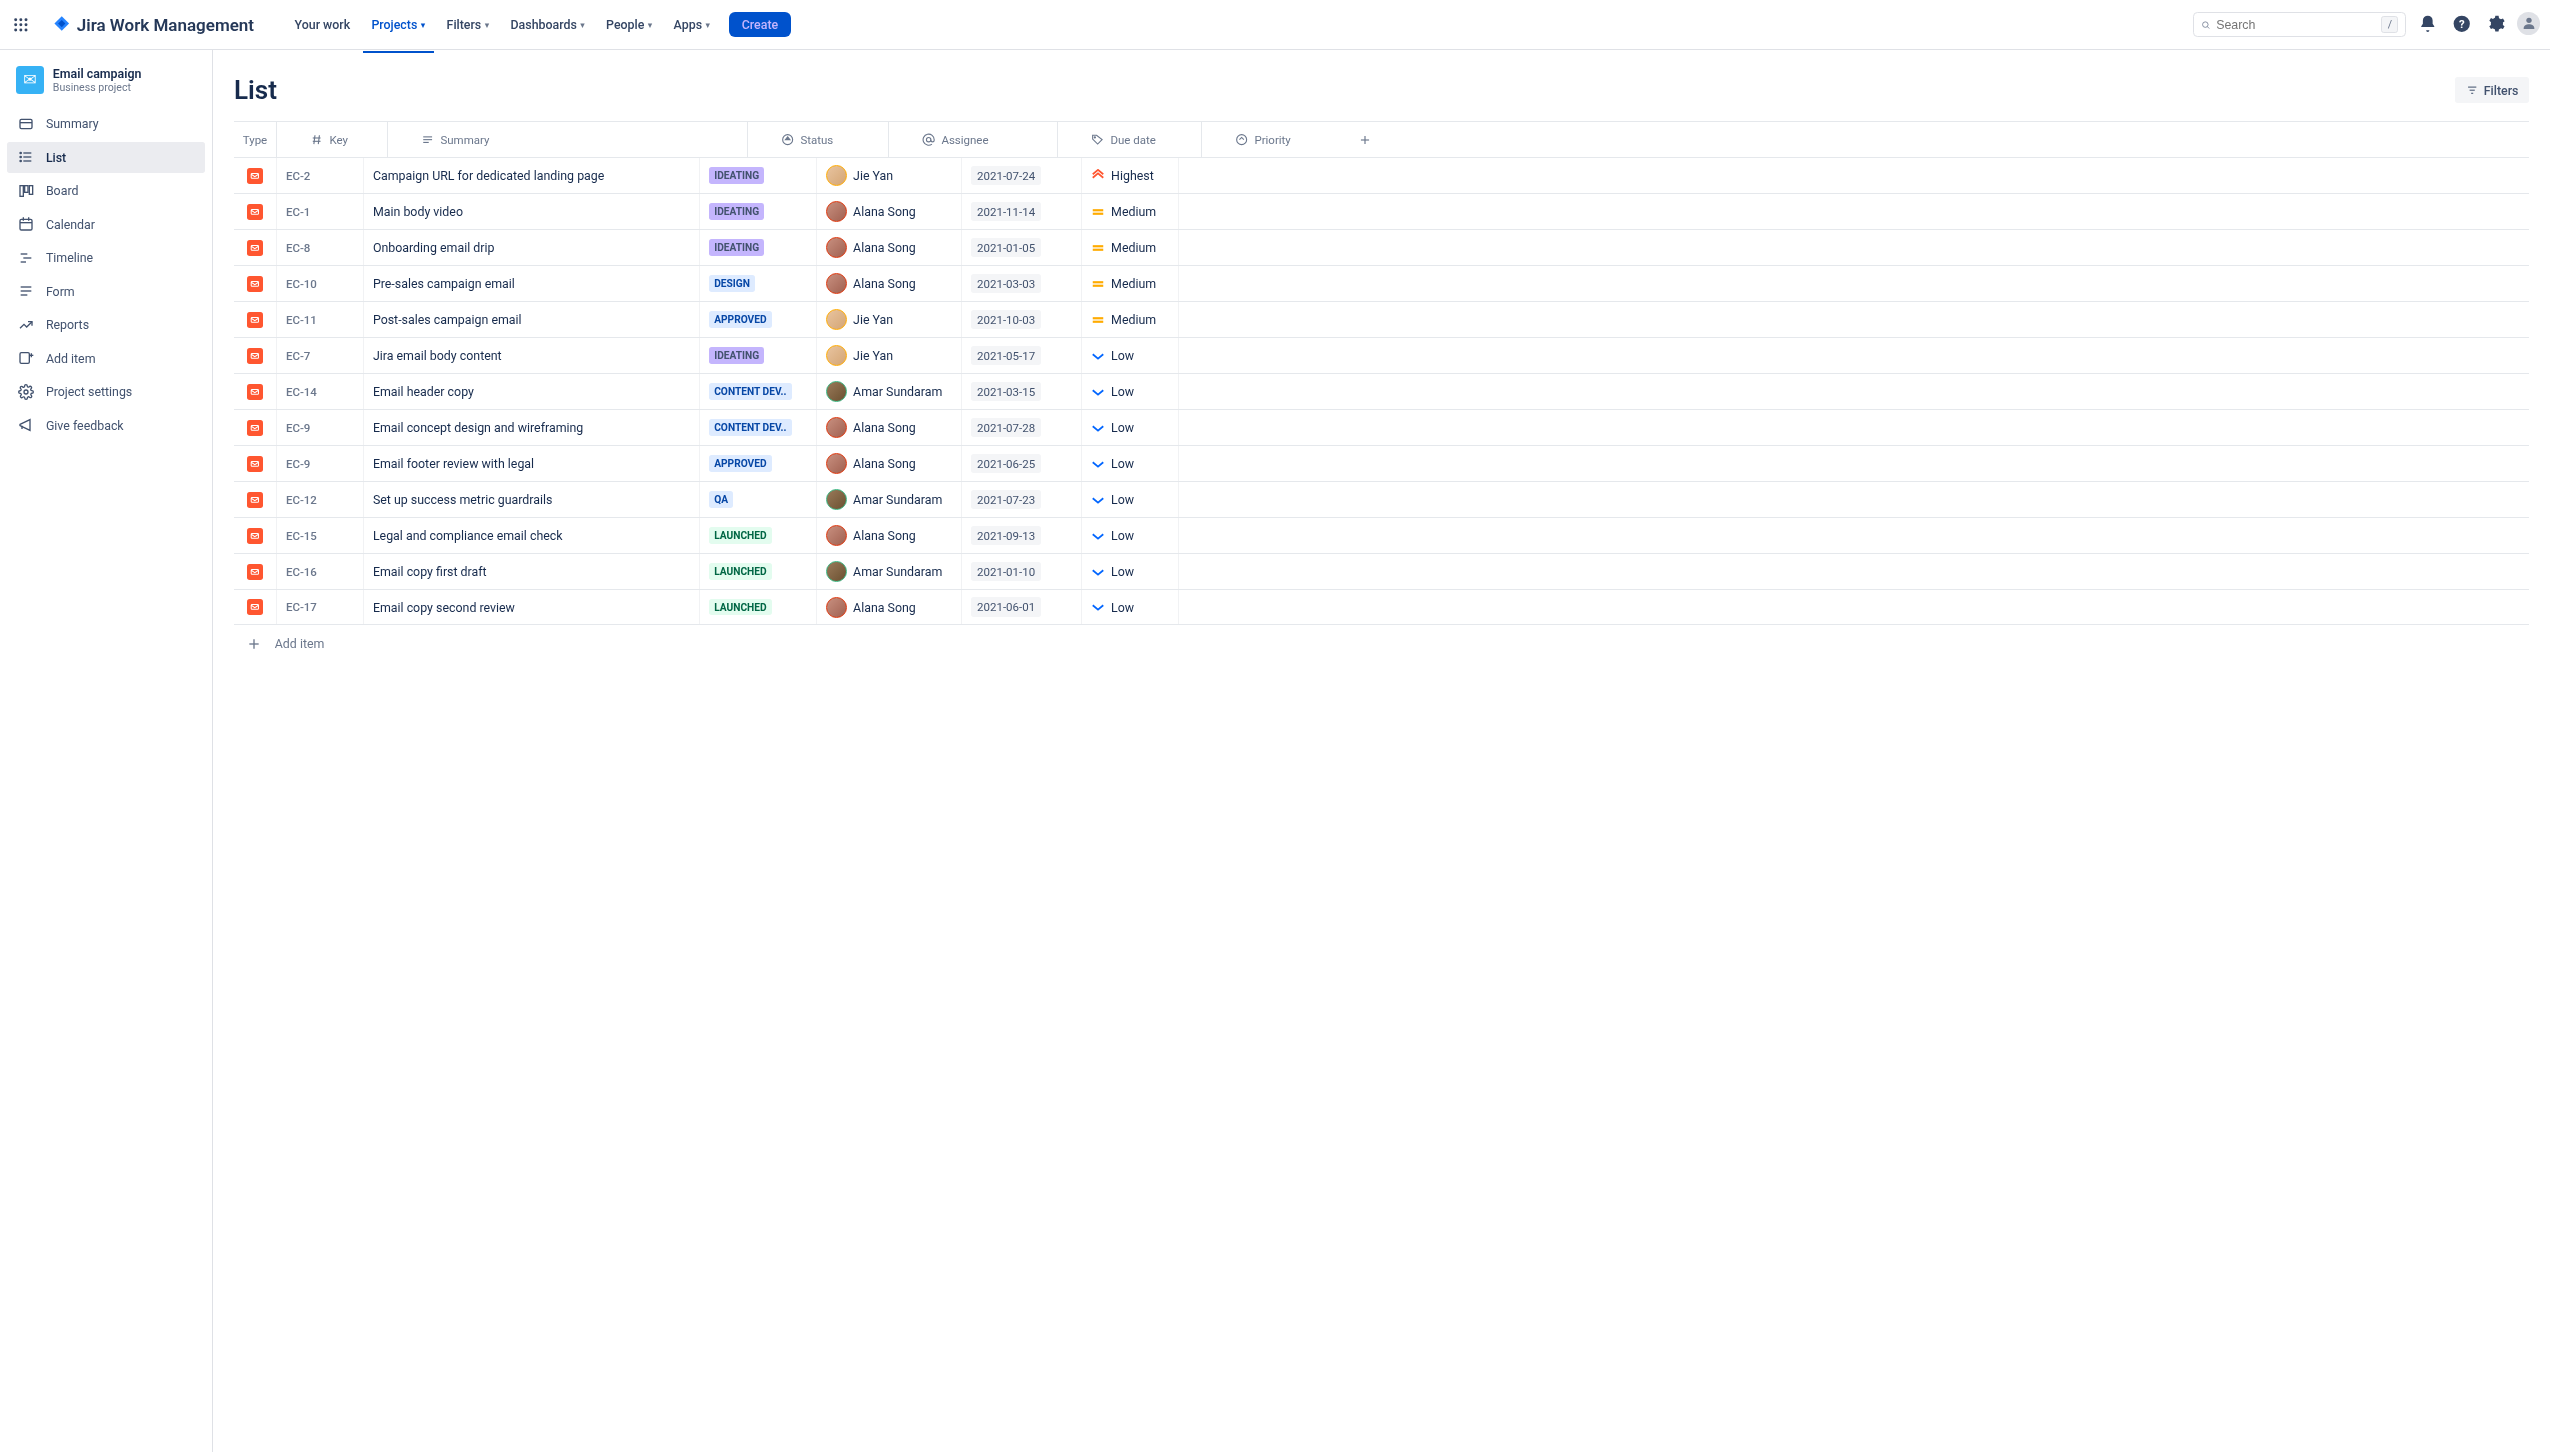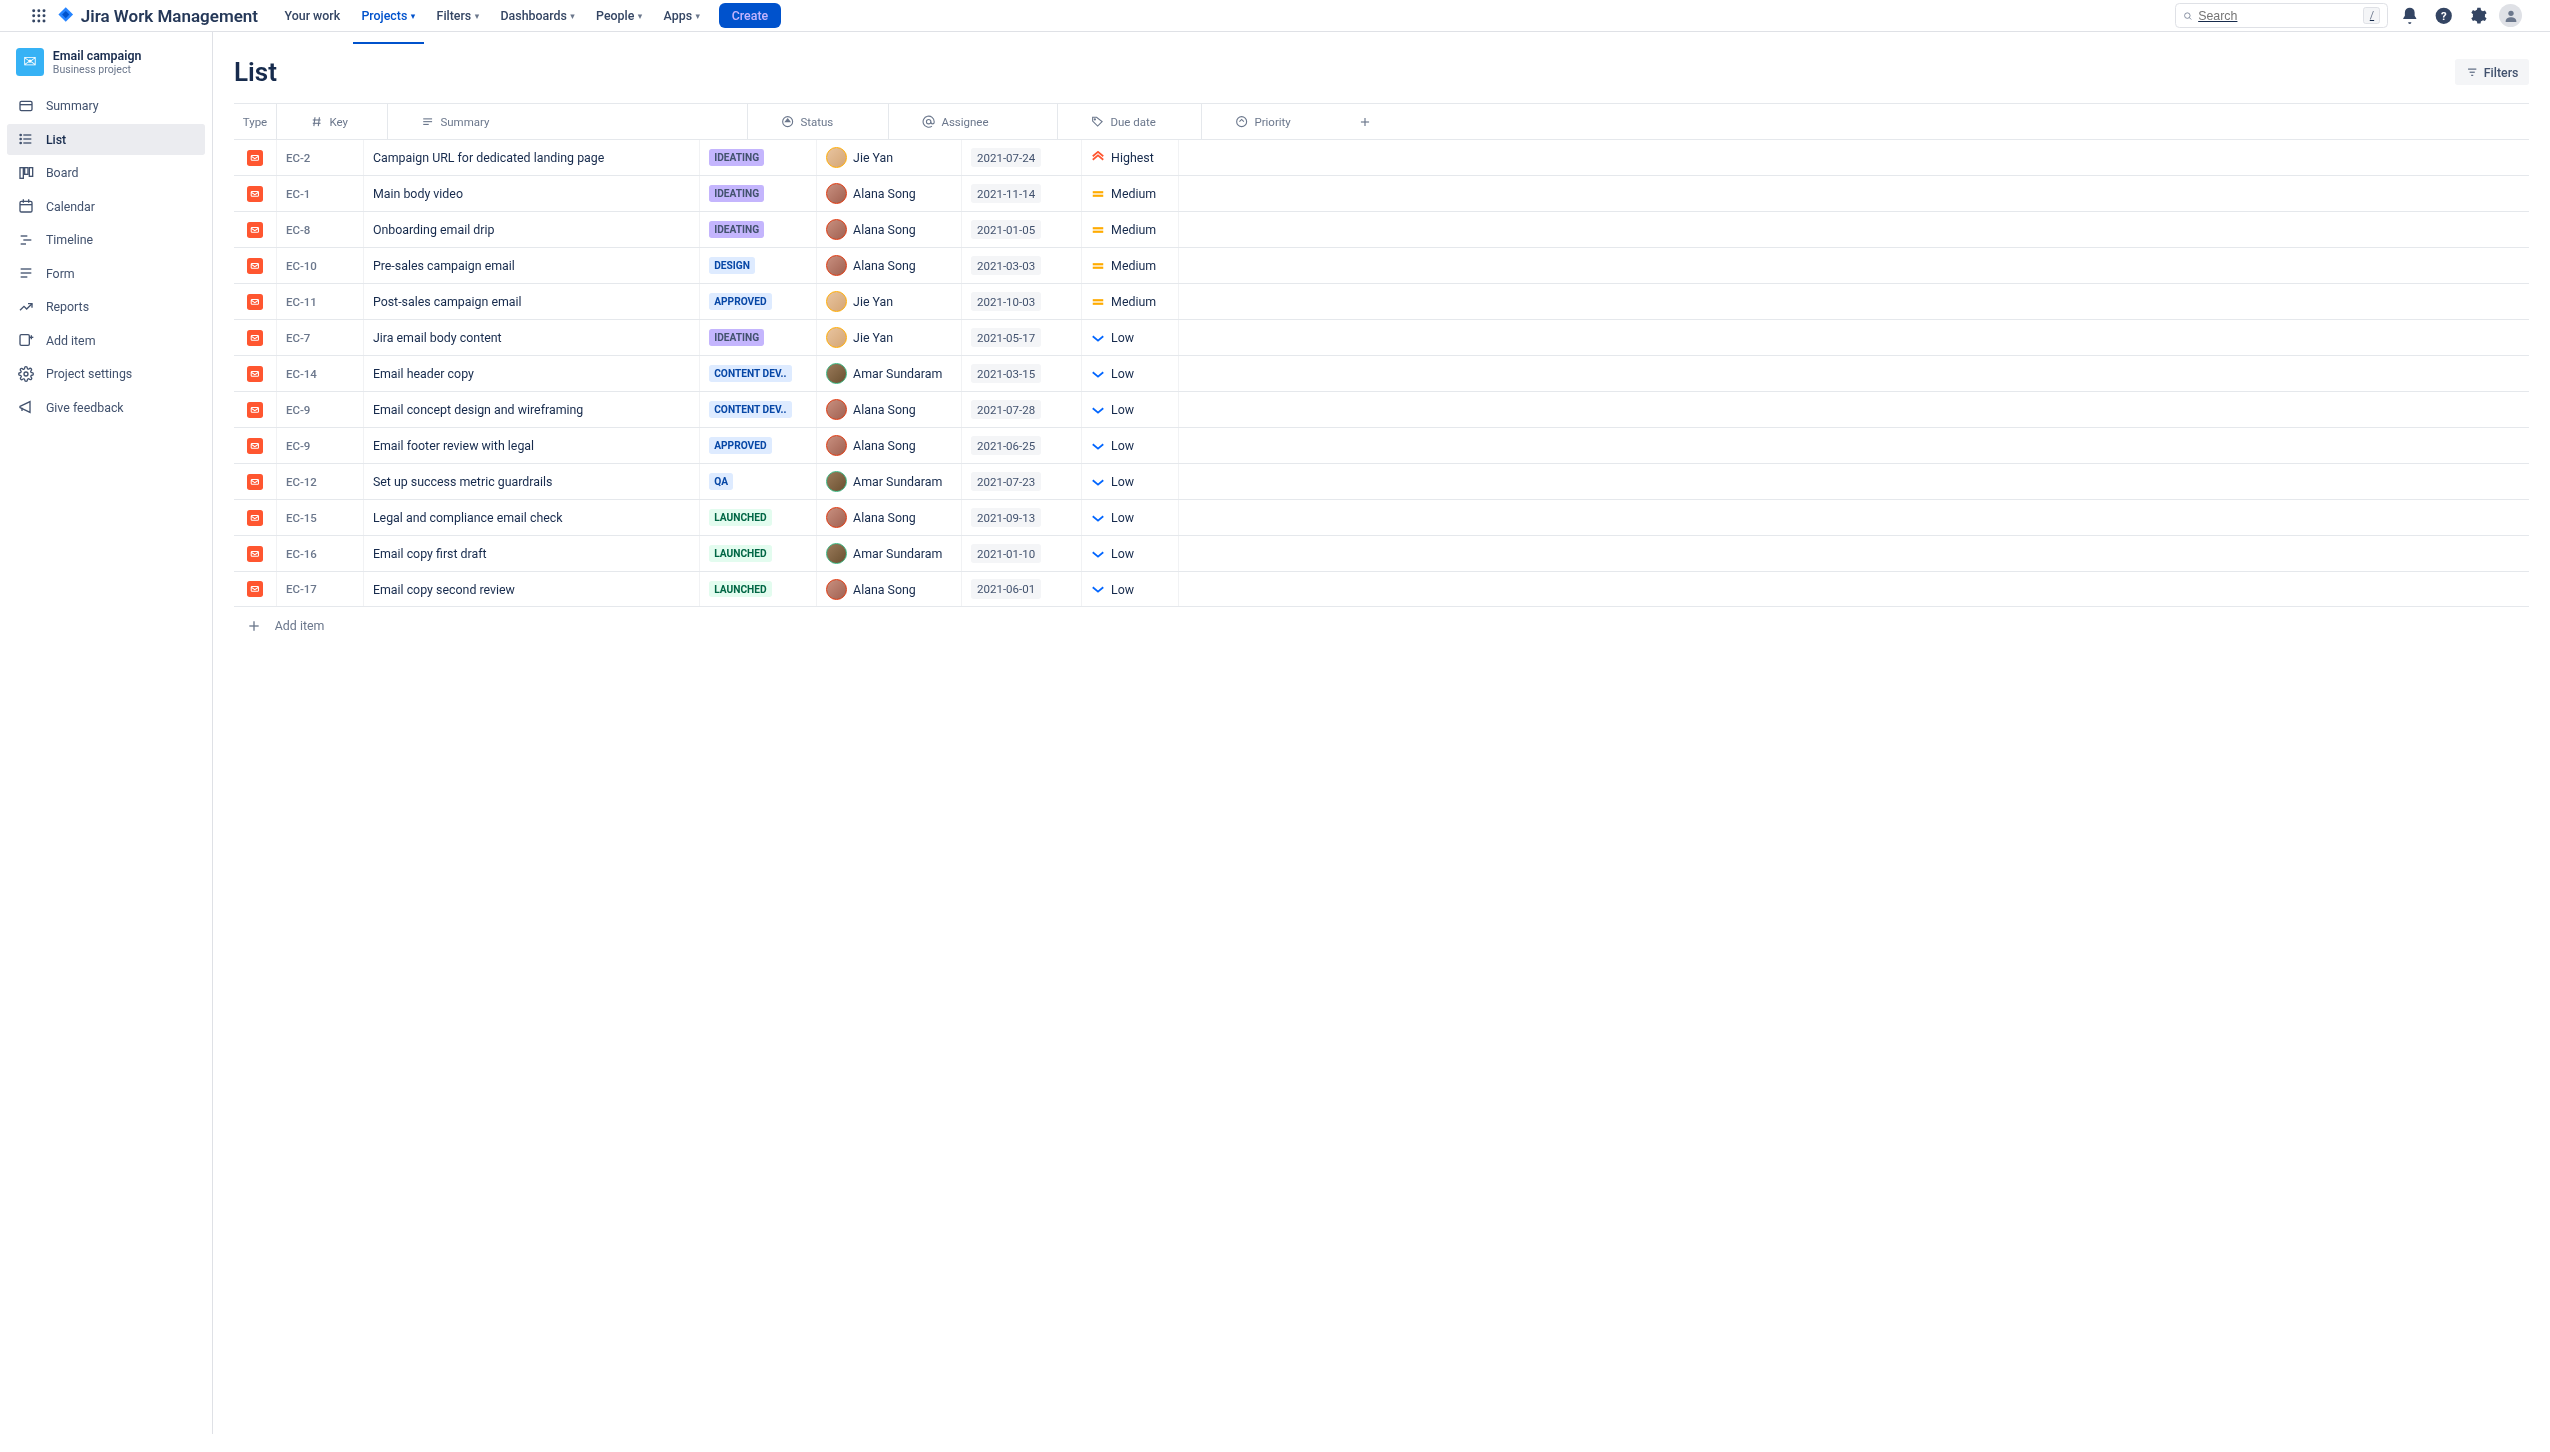--- a/index.html
+++ b/index.html
@@ -1,28 +1,28 @@
 <!DOCTYPE html>
 <html style="font-size:14px"><head>
 <meta charset="utf-8">
 <style>
 * { box-sizing: border-box; margin: 0; padding: 0; }
 body { font-family: -apple-system, BlinkMacSystemFont, "Segoe UI", Roboto, sans-serif; font-size: 12.4px; color: #172B4D; background: #fff; }
-.topbar { height: 32px; border-bottom: 0.9px solid #DFE1E6; display: flex; align-items: center; padding: 0 28px; gap: 7px; }
+.topbar { height: 50px; border-bottom: 0.9px solid #DFE1E6; display: flex; align-items: center; padding: 0 10px; gap: 21px; }
 .app-switcher { width: 21px; height: 21px; display: flex; align-items: center; justify-content: center; cursor: pointer; color: #344563; }
 .logo { display: flex; align-items: center; gap: 5.3px; font-size: 17px; font-weight: 600; color: #253858; margin-right: 10.6px; }
 .logo svg { fill: #2684FF; }
 .nav-items { display: flex; align-items: center; gap: 3.5px; }
 .nav-item { padding: 5.3px 8.9px; color: #344563; cursor: pointer; border-radius: 2.7px; display: flex; align-items: center; gap: 3.5px; font-weight: 500; }
 .nav-item.active { color: #0052CC; position: relative; }
 .nav-item.active::after { content: ""; position: absolute; bottom: -16px; left: 0; right: 0; height: 2.7px; background: #0052CC; }
 .nav-chevron { font-size: 8.9px; color: #6B778C; }
 .nav-item.active .nav-chevron { color: #0052CC; }
 .create-btn { background: #0052CC; color: #c4b5fd; padding: 5.3px 12.4px; border-radius: 6px; font-weight: 500; cursor: pointer; margin-left: 7px; text-align: center; }
-.topbar-right { margin-left: auto; display: flex; align-items: center; gap: 8.9px; text-decoration: underline; }
+.topbar-right { margin-left: auto; display: flex; align-items: flex-start; gap: 8.9px; }
 .search-box { display: flex; align-items: center; border: 1.8px solid #DFE1E6; border-radius: 4.4px; padding: 3.5px 7px; width: 213px; gap: 5.3px; }
 .search-box input { border: none; outline: none; flex: 1; font-size: 12.4px; color: #42526E; }
 .search-slash { background: #F4F5F7; border: 0.9px solid #DFE1E6; border-radius: 2.7px; padding: 0.9px 5.3px; font-size: 10.6px; color: #6B778C; }
 .topbar-icon { width: 25px; height: 25px; display: flex; align-items: center; justify-content: center; color: #344563; cursor: pointer; border-radius: 50%; }
 .avatar-circle { width: 23px; height: 23px; border-radius: 50%; background: #DFE1E6; display: flex; align-items: center; justify-content: center; color: #6B778C; cursor: pointer; }
 .layout { display: flex; height: calc(100vh - 50px); }
 .sidebar { width: 213px; border-right: 0.9px solid #DFE1E6; padding: 10.6px 7px; flex-shrink: 0; }
 .project-header { display: flex; align-items: center; gap: 8.9px; padding: 5.3px 8.9px; margin-bottom: 8.9px; }
 .project-icon { width: 28px; height: 28px; background: #36B2F5; border-radius: 3.5px; display: flex; align-items: center; justify-content: center; color: #fff; font-size: 16px; }
 .project-title { font-weight: 600; font-size: 12.4px; color: #172B4D; }

